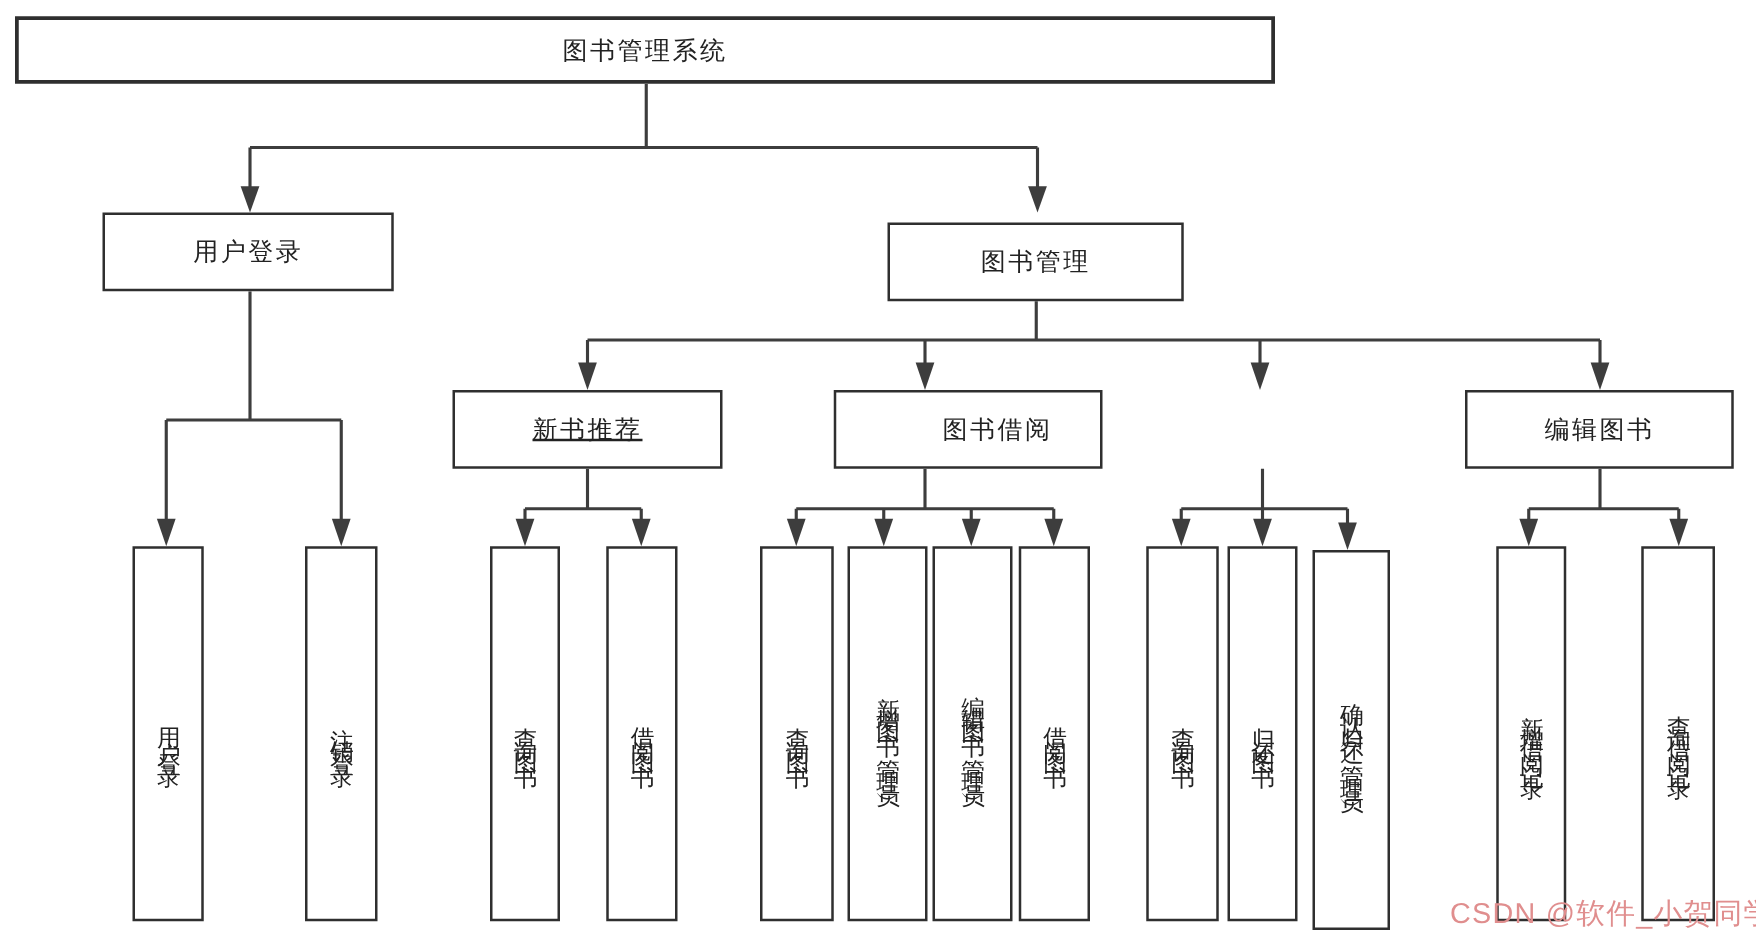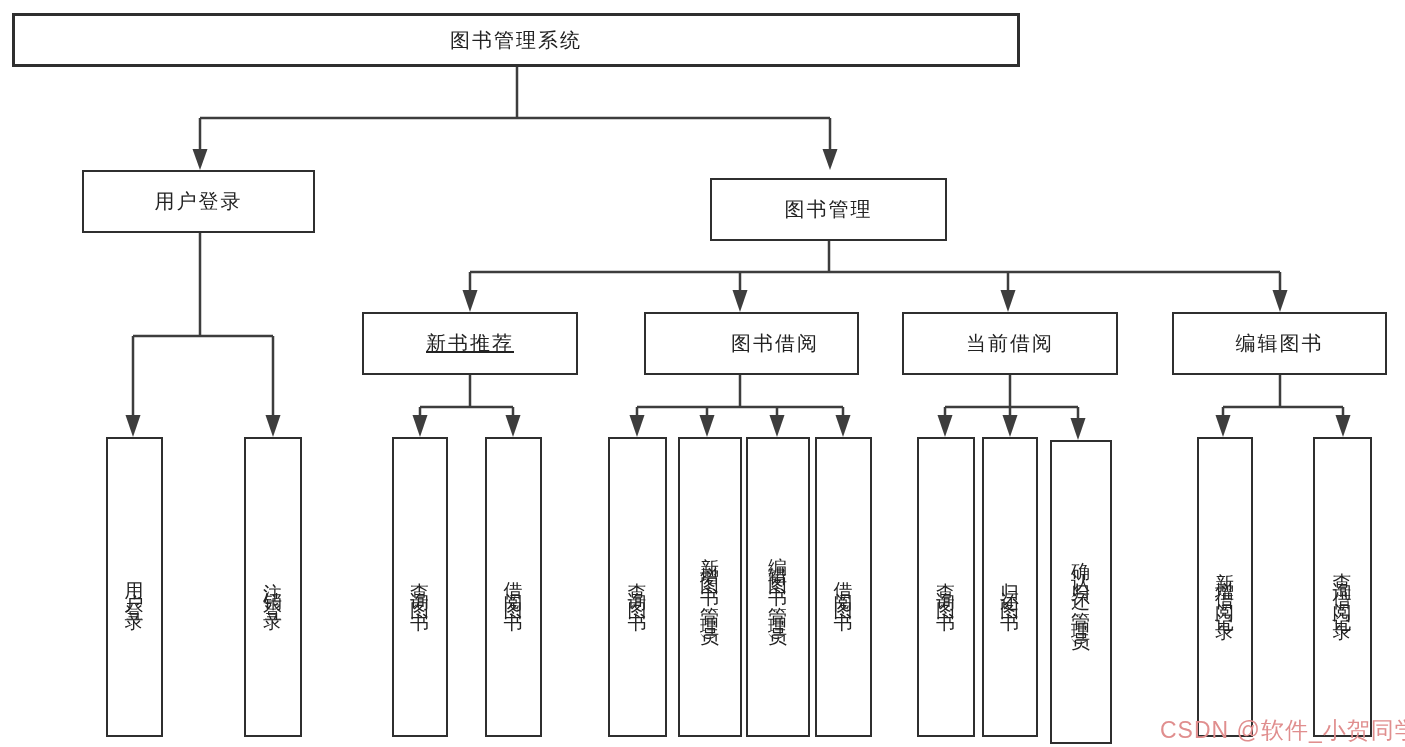--- a/index.html
+++ b/index.html
@@ -104,25 +104,22 @@
   <div class="node h" style="left:82px; top:170px; width:233px; height:63px;">
     <span>用户登录</span>
   </div>
   <div class="node h" style="left:710px; top:178px; width:237px; height:63px;">
     <span>图书管理</span>
   </div>
 
   <div class="node h" style="left:362px; top:312px; width:216px; height:63px;text-decoration:underline;">
     <span>新书推荐</span>
   </div>
-  <div class="node h" style="left:644px; top:312px; width:215px; height:63px;padding-left:47px;">
+  <div class="node h" style="left:667px; top:312px; width:215px; height:63px;padding-left:47px;">
     <span>图书借阅</span>
-  </div>
-  <div class="node h" style="left:902px; top:312px; width:216px; height:63px;">
-    <span>当前借阅</span>
   </div>
   <div class="node h" style="left:1172px; top:312px; width:215px; height:63px;">
     <span>编辑图书</span>
   </div>
 
   <div class="node v" style="left:106px; top:437px; width:57px; height:300px;">
     <span>用户登录</span>
   </div>
   <div class="node v" style="left:244px; top:437px; width:58px; height:300px;">
     <span>注销登录</span>

